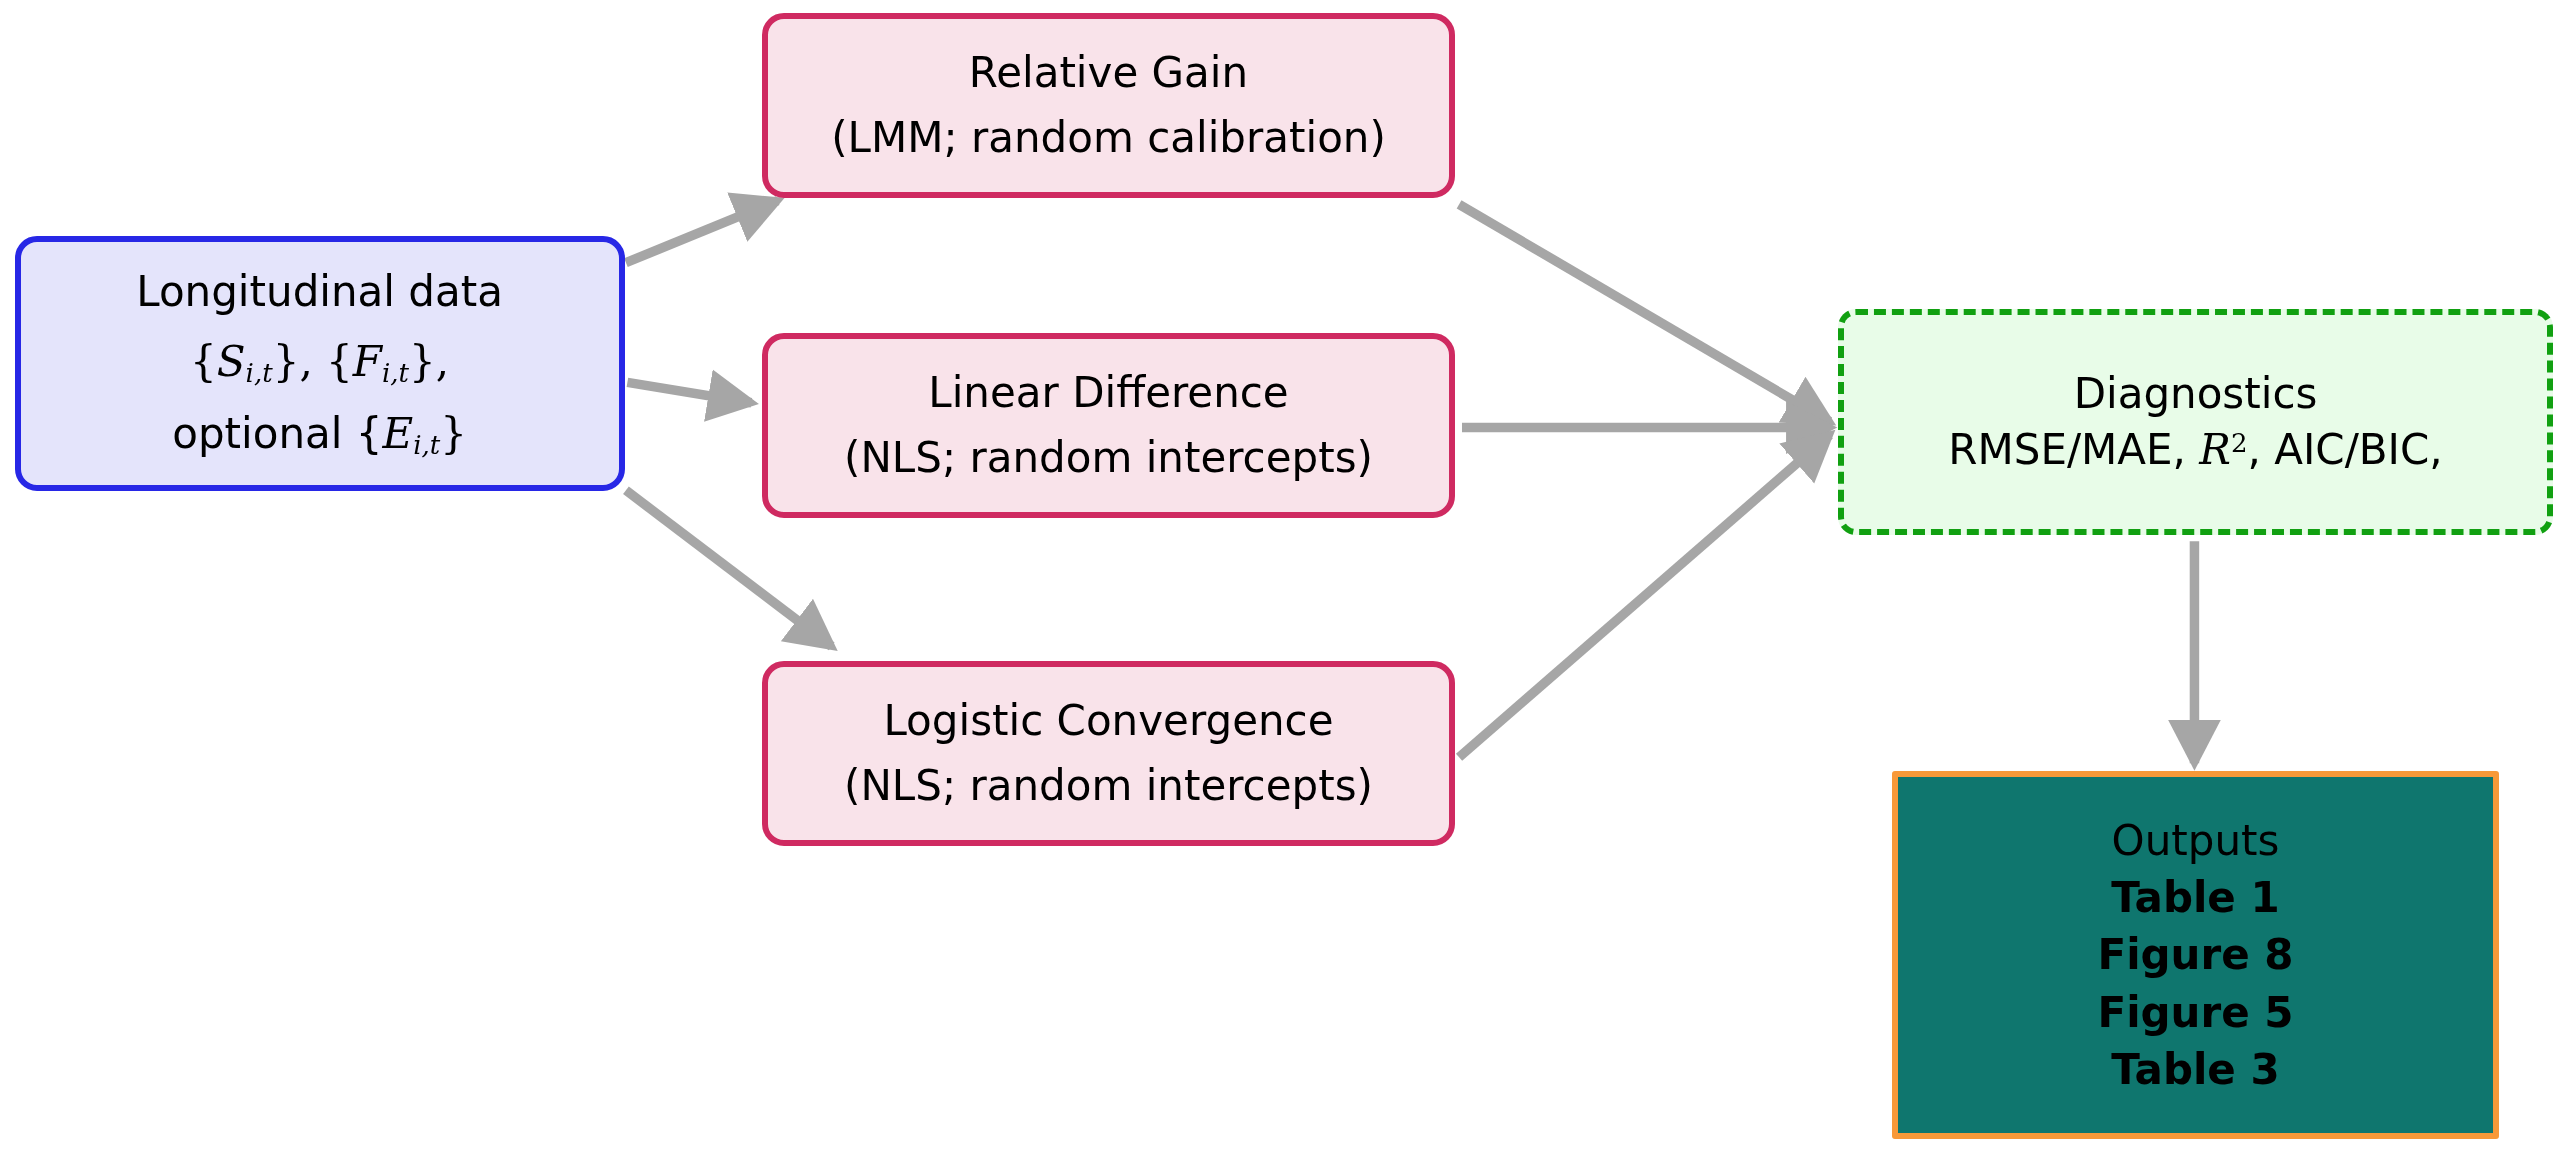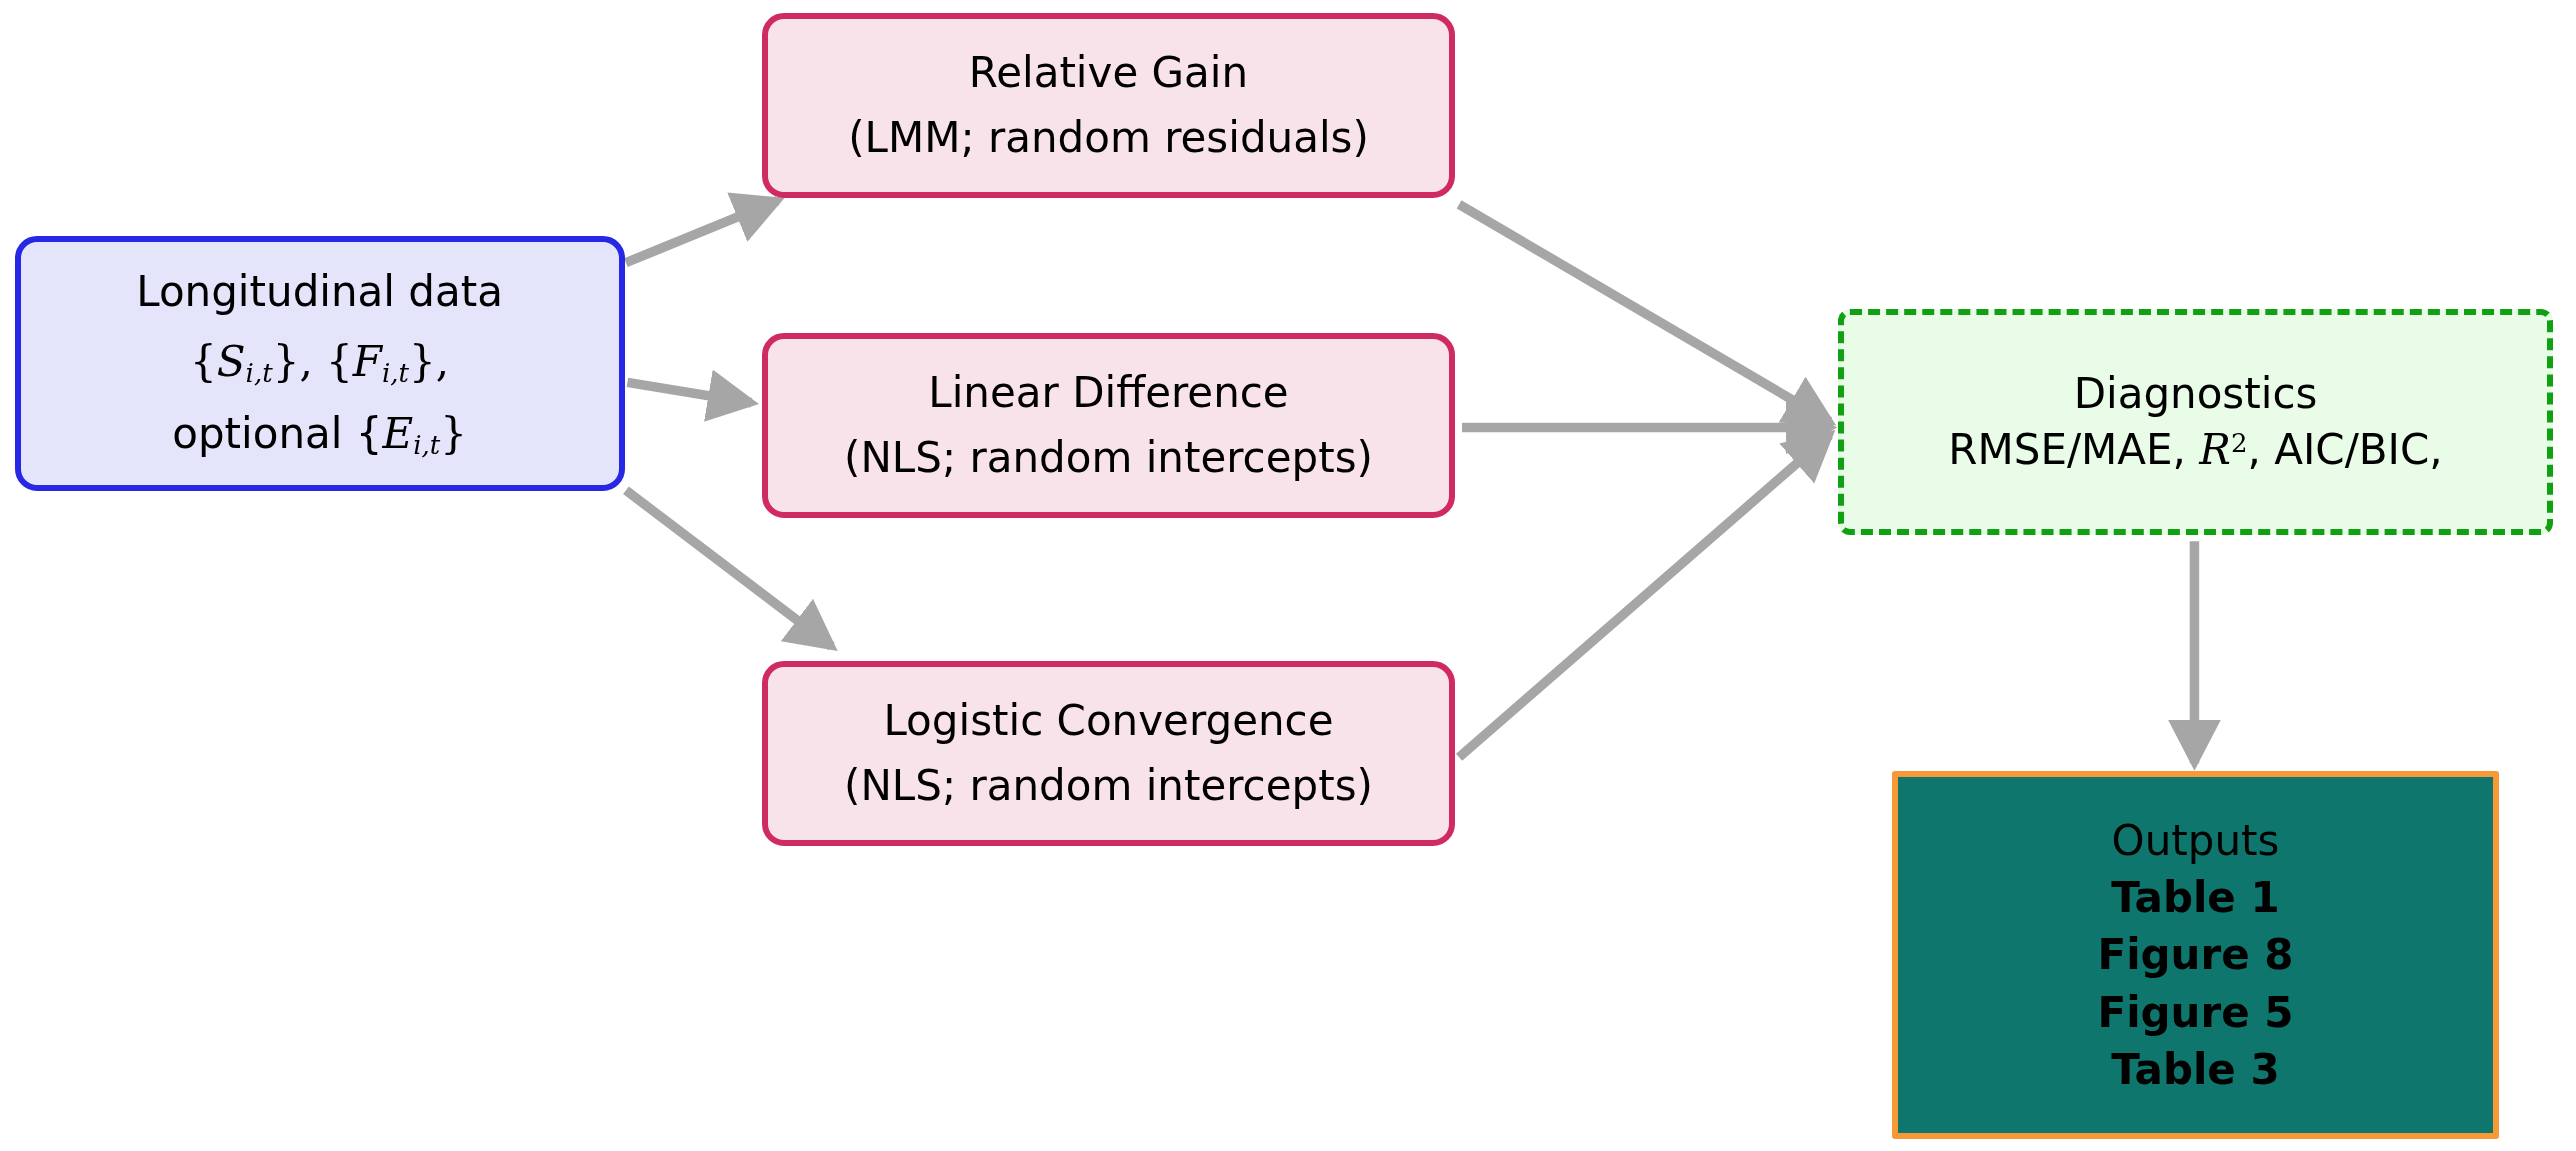--- a/index.html
+++ b/index.html
@@ -82,21 +82,21 @@
     height: 185px;
   }
 
   
   #node-diagnostics {
     left: 1838px;
     top: 309px;
     width: 715px;
     height: 226px;
     border: 6.6px dashed #11a011;
-    border-radius: 12px;
+    border-radius: 18px;
     background: #e8fce8;
     font-size: 42px;
     line-height: 1.34;
   }
 
   
   #node-outputs {
     left: 1892px;
     top: 771px;
     width: 607px;
@@ -154,21 +154,21 @@
   </svg>
 
   <div class="node" id="node-input">
     <span class="line">Longitudinal data</span>
     <span class="line"><span class="brace">{</span><span class="mathvar">S</span><span class="mathsub">i,t</span><span class="brace">}, {</span><span class="mathvar">F</span><span class="mathsub">i,t</span><span class="brace">},</span></span>
     <span class="line"><span>optional {</span><span class="mathvar">E</span><span class="mathsub">i,t</span><span class="brace">}</span></span>
   </div>
 
   <div class="node node-model" id="node-relative-gain">
     <span class="line">Relative Gain</span>
-    <span class="line">(LMM; random residuals)</span>
+    <span class="line">(LMM; random calibration)</span>
   </div>
 
   <div class="node node-model" id="node-linear-difference">
     <span class="line">Linear Difference</span>
     <span class="line">(NLS; random intercepts)</span>
   </div>
 
   <div class="node node-model" id="node-logistic-convergence">
     <span class="line">Logistic Convergence</span>
     <span class="line">(NLS; random intercepts)</span>

